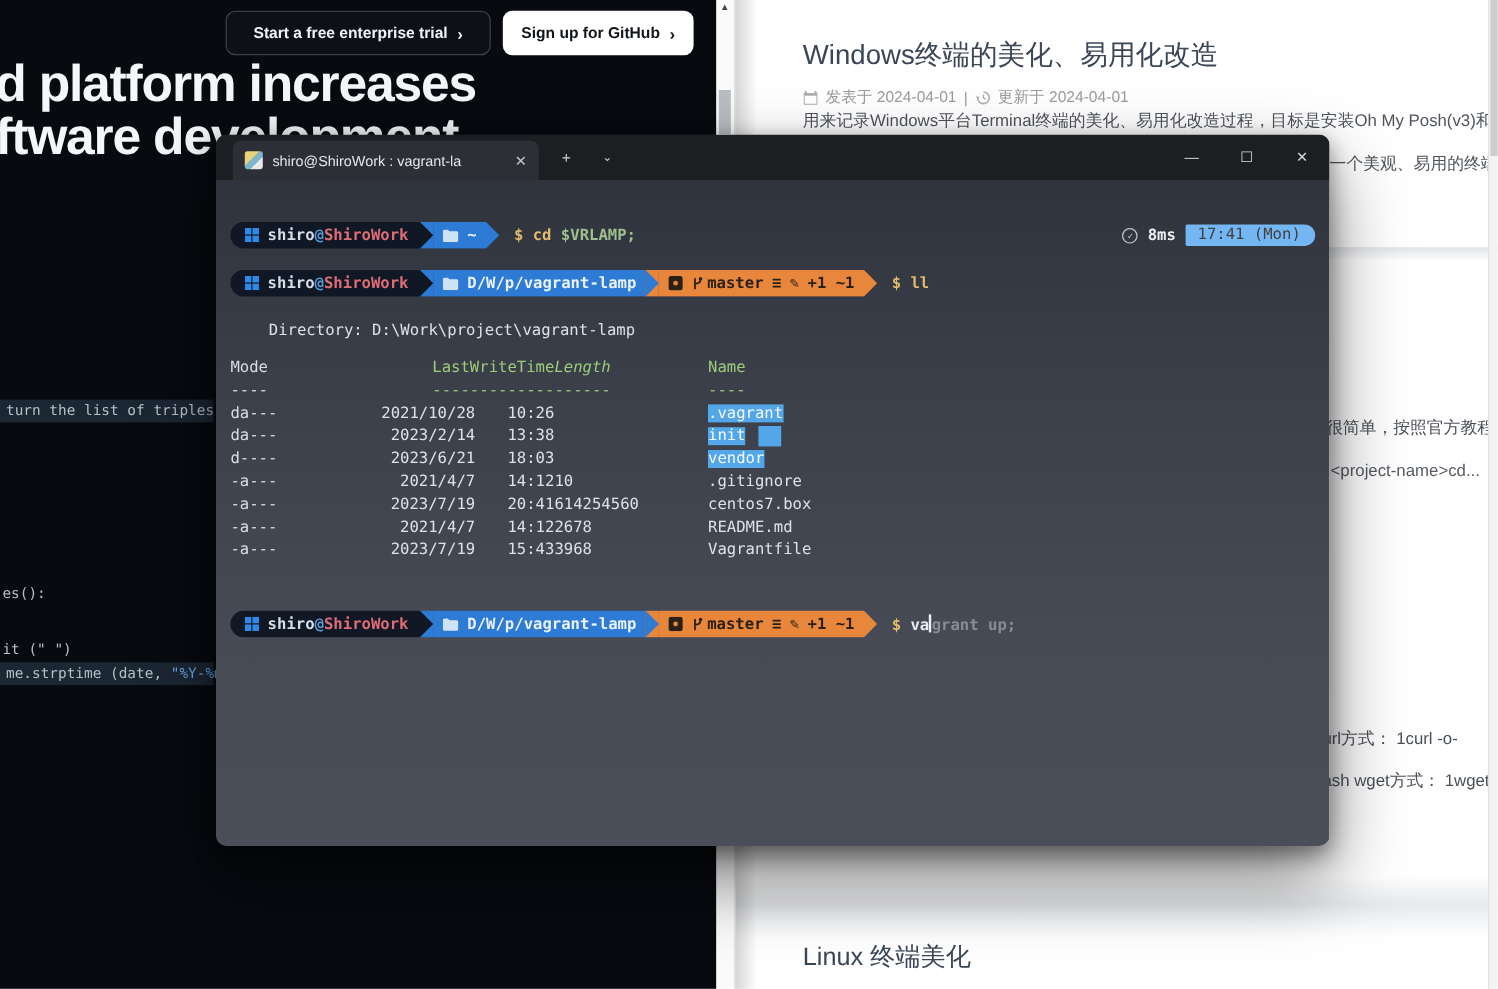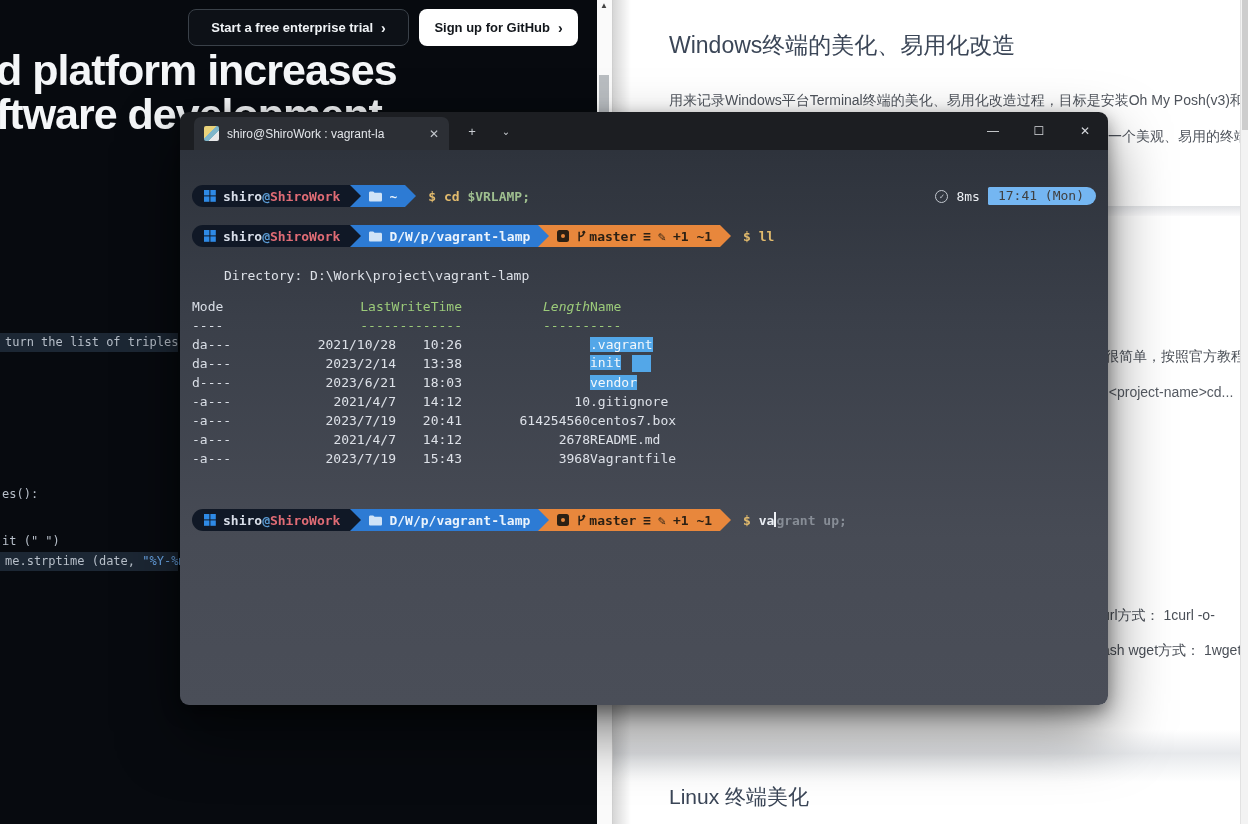--- a/index.html
+++ b/index.html
@@ -76,31 +76,31 @@
   .arr-orange { border-left:11px solid #e8873c; }
   .on-blue { background:#2d7bd4; } .on-orange { background:#e8873c; }
   .cmd { margin-left:12px; white-space:pre; font-weight:bold; }
   .dollar { color:#e2bb6d; } .cmd-name { color:#e2bb6d; } .cmd-arg { color:#9fbf8f; }
   .typed { color:#e8ecf2; } .ghost { color:#878d96; }
   .beam { display:inline-block; width:2px; height:15px; background:#eef1f5; vertical-align:-2px; }
 
   .p1-right { margin-left:auto; display:flex; align-items:center; gap:8px; }
   .dur-icon { width:13px; height:13px; border:1.5px solid #c3c8cf; border-radius:50%;
     color:#c3c8cf; font-size:8px; display:flex; align-items:center; justify-content:center; }
-  .dur { color:#eceff3; font-weight:normal; }
+  .dur { color:#eceff3; font-weight:bold; }
   .clock-badge { background:#74b6f2; color:#404040; font-weight:normal; padding:1px 12px 2px 10px;
     border-radius:2px 12px 12px 2px; }
 
   .dirline { margin:20px 0 0 32px; white-space:pre; color:#dde1e8; }
   table.listing { margin:14px 0 0 0; border-collapse:collapse; }
   table.listing td { padding:1px 0; height:19px; white-space:pre; }
   td.c-mode { width:96px; color:#d9dee6; }
   td.c-date { width:108px; text-align:right; }
   td.c-time { width:66px; text-align:right; }
-  td.c-len  { width:128px; text-align:right; }
+  td.c-len  { width:128px; }
   td.c-name { padding-left:13px; }
   .hdr { color:#9ccb7a; } .hdr-italic { font-style:italic; }
   .dir-hl { background:#53a7e8; color:#f4f8fb; }
   .extra-block { display:none; background:#53a7e8; height:17px; width:2.4ch; margin-left:1.4ch; vertical-align:middle; }
   .extra-on .extra-block { display:inline-block; }
 
   .mt-p2 { margin-top:16px; }
   .mt-p3 { margin-top:40px; }
 </style>
 </head>
@@ -129,20 +129,32 @@
   <div class="thumb"></div>
 </div>
 
 <div class="right-page">
   <div class="divider1"></div>
   <div class="card-gap"></div>
   <div class="edge-shadow"></div>
 
   <div class="rp-title">Windows终端的美化、易用化改造</div>
 
+  <div class="rp-meta">
+    <svg width="13" height="13" viewBox="0 0 16 16">
+        <path fill="#9b9b9b" d="M4 1v2h8V1h2v2h1v12H1V3h1V1h2zm10 5H2v8h12V6z"></path>
+      </svg>
+    <span>发表于 2024-04-01</span>
+    <span>|</span>
+    <svg width="13" height="13" viewBox="0 0 16 16">
+        <path fill="none" stroke="#9b9b9b" stroke-width="1.6" d="M8 2a6 6 0 1 1-6 6"></path>
+        <path fill="none" stroke="#9b9b9b" stroke-width="1.4" d="M8 4.5V8l2.5 1.5M2 8 1 6.5M2 8l1.8-.8"></path>
+      </svg>
+    <span>更新于 2024-04-01</span>
+  </div>
 
   <div class="rp-para">用来记录Windows平台Terminal终端的美化、易用化改造过程，目标是安装Oh My Posh(v3)和</div>
   <div class="rp-para2">一个美观、易用的终端。</div>
 
   <div class="rp-frag" style="left:492px; top:348px;">很简单，按照官方教程</div>
   <div class="rp-frag" style="left:488px; top:384px; color:#565b63;">t &lt;project-name&gt;cd...</div>
   <div class="rp-frag" style="left:489px; top:607px;">url方式：  1curl -o-</div>
   <div class="rp-frag" style="left:489px; top:642px;">ash wget方式：  1wget</div>
 
   <div class="rp-sec2">Linux 终端美化</div>

